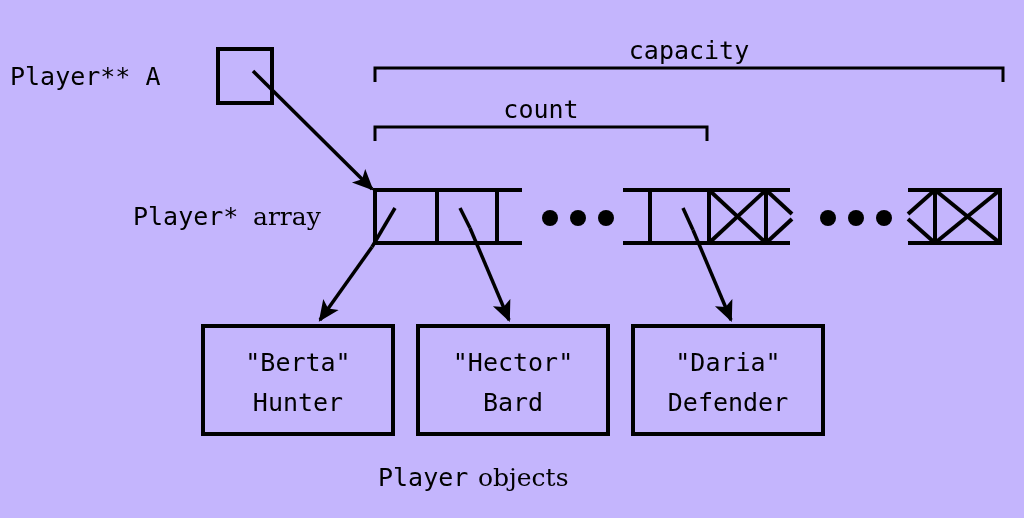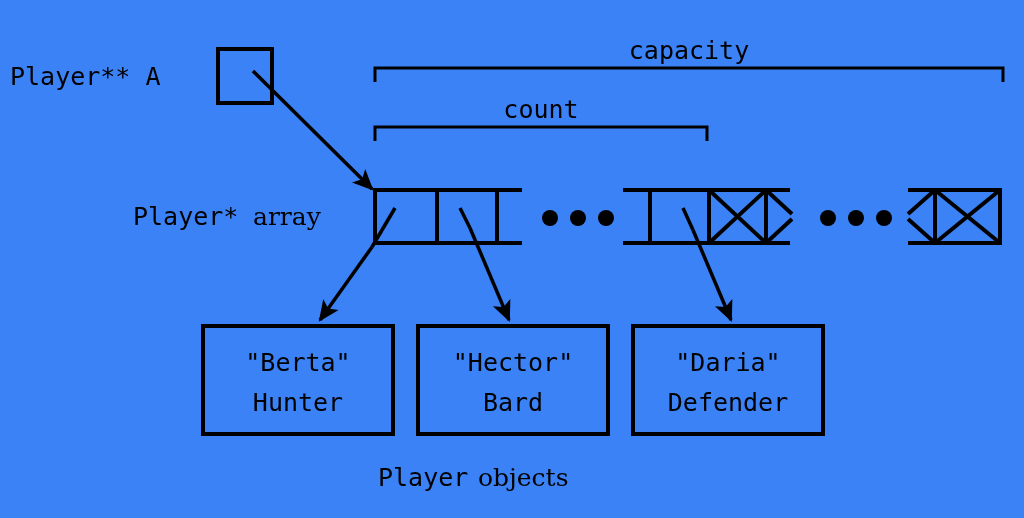--- a/index.html
+++ b/index.html
@@ -4,21 +4,21 @@
 <style>
   html, body {
     margin: 0;
     padding: 0;
     background: #ffffff;
   }
   #canvas {
     position: relative;
     width: 1024px;
     height: 518px;
-    background: #3b82f6;
+    background: #c4b5fd;
     overflow: hidden;
     font-family: "DejaVu Sans Mono", "Liberation Mono", monospace;
   }
   #canvas svg {
     position: absolute;
     left: 0;
     top: 0;
     width: 1024px;
     height: 518px;
   }

